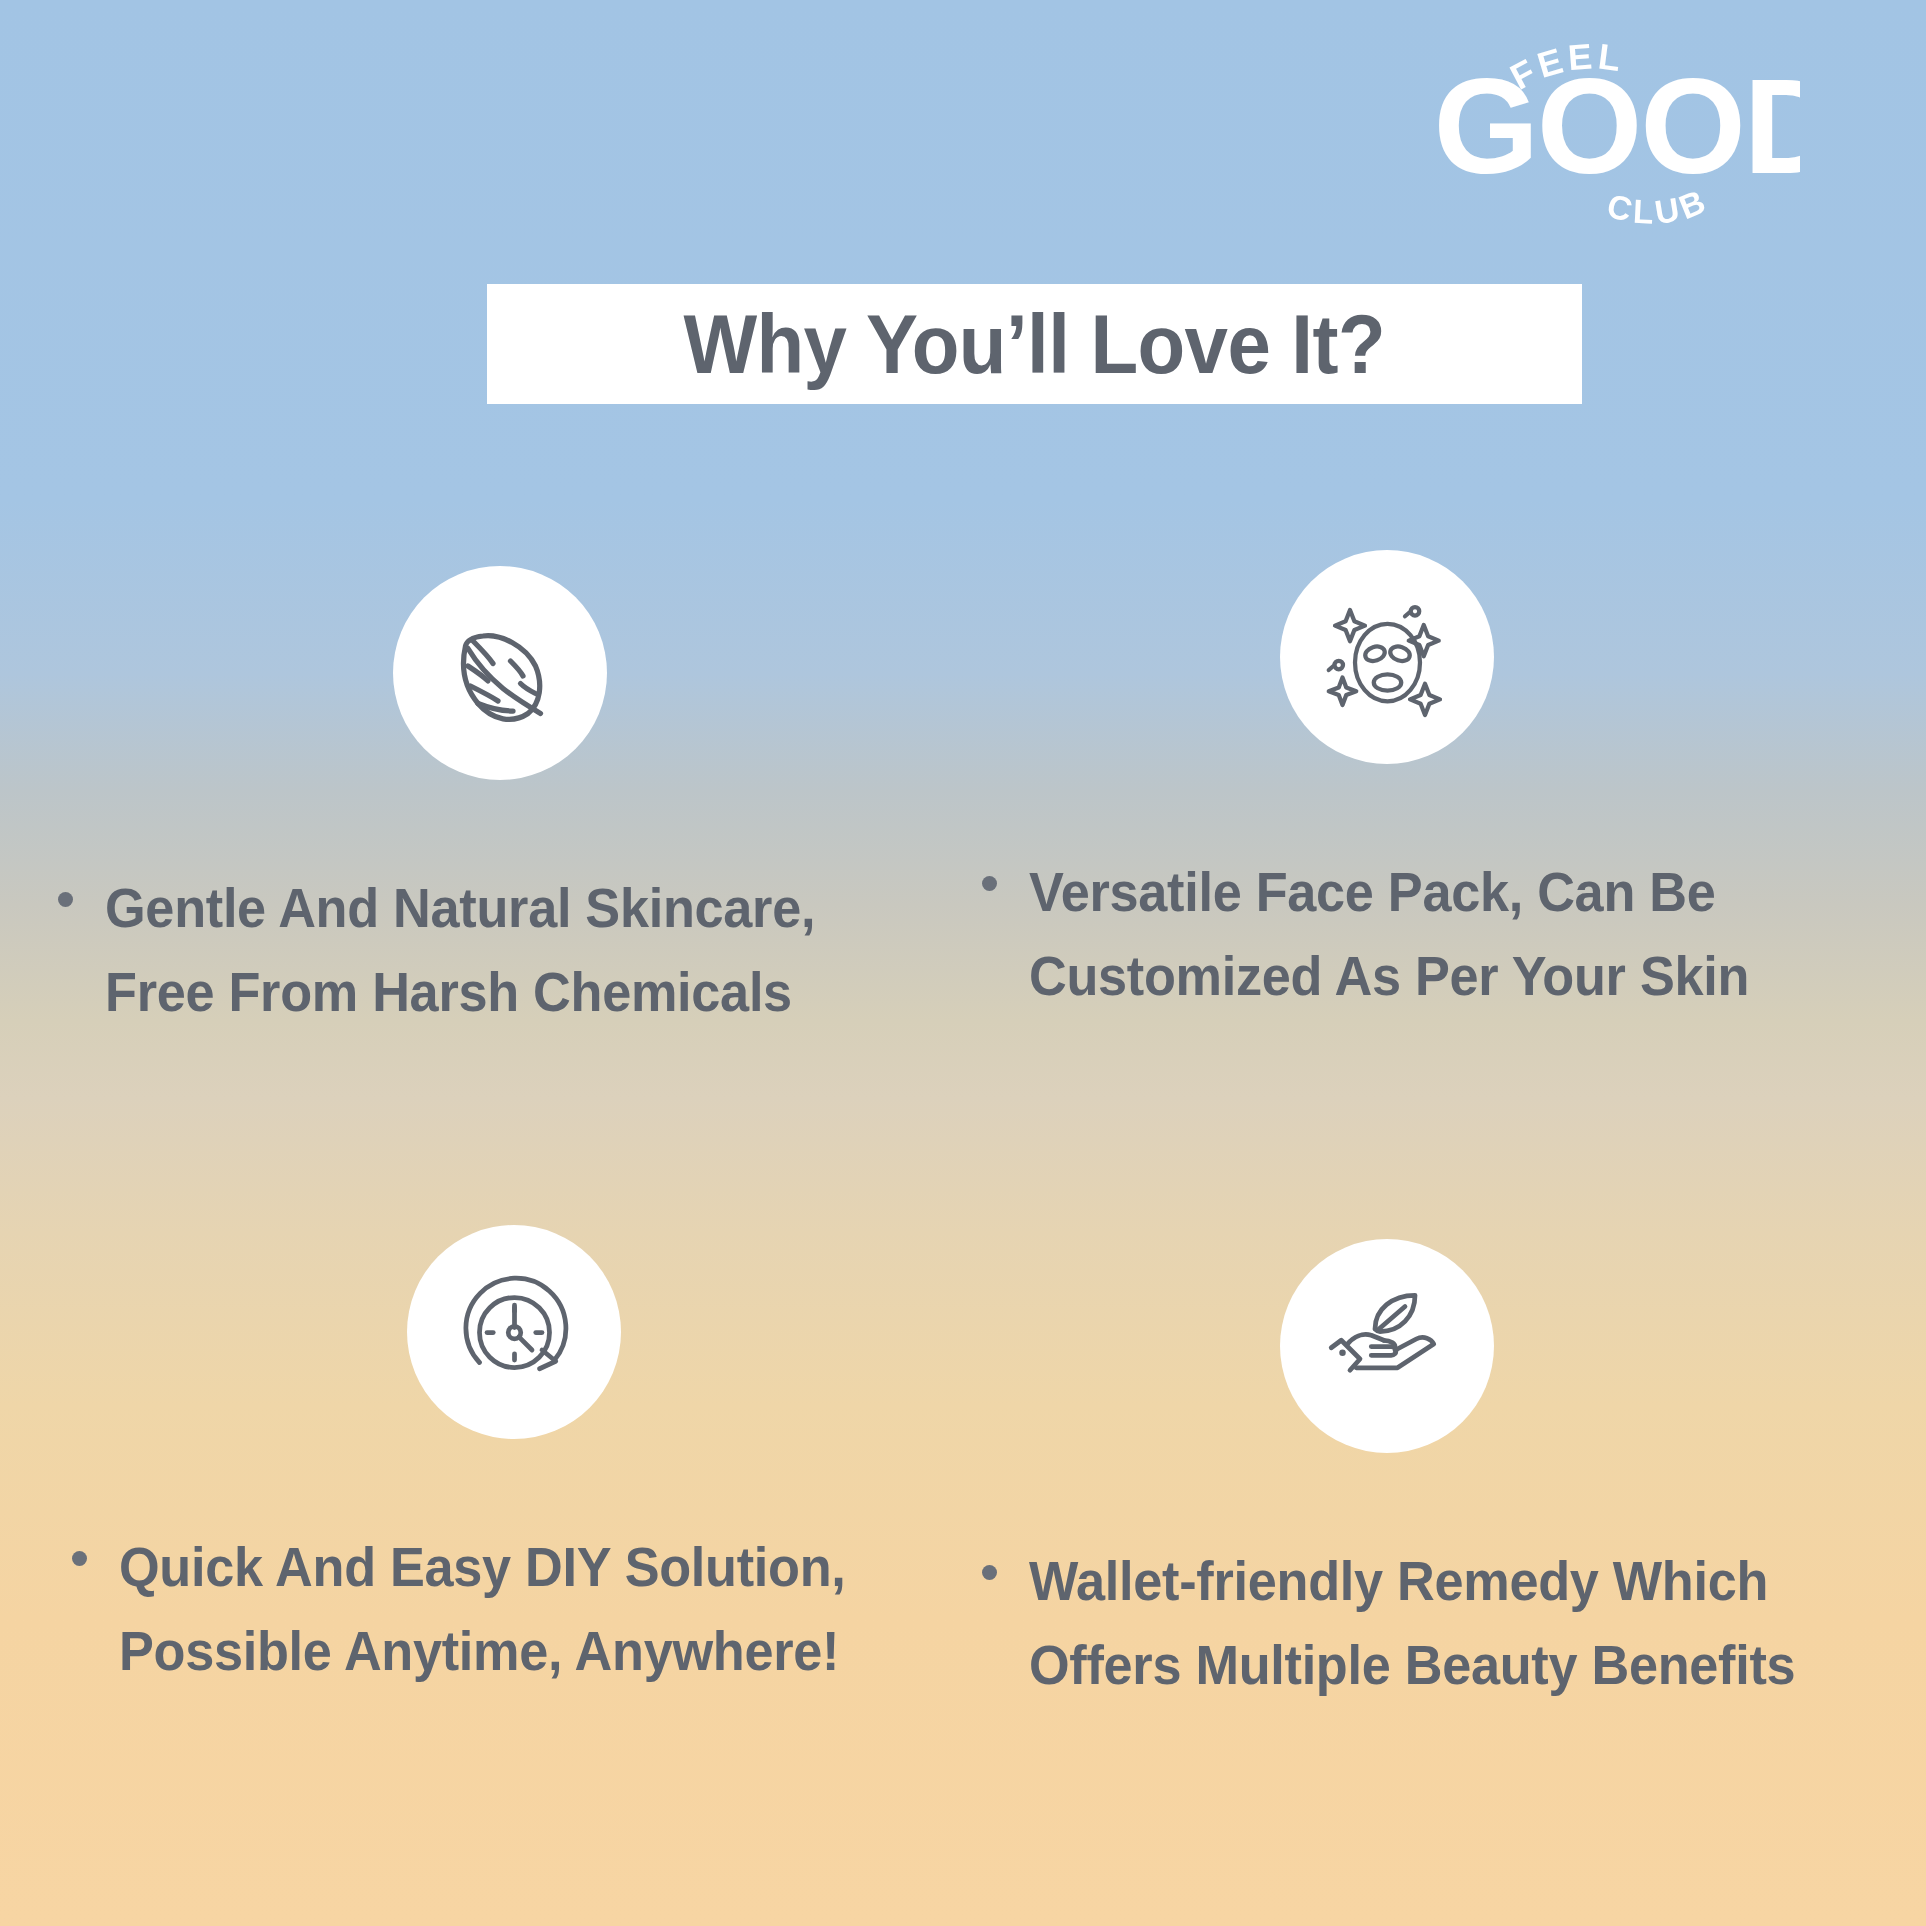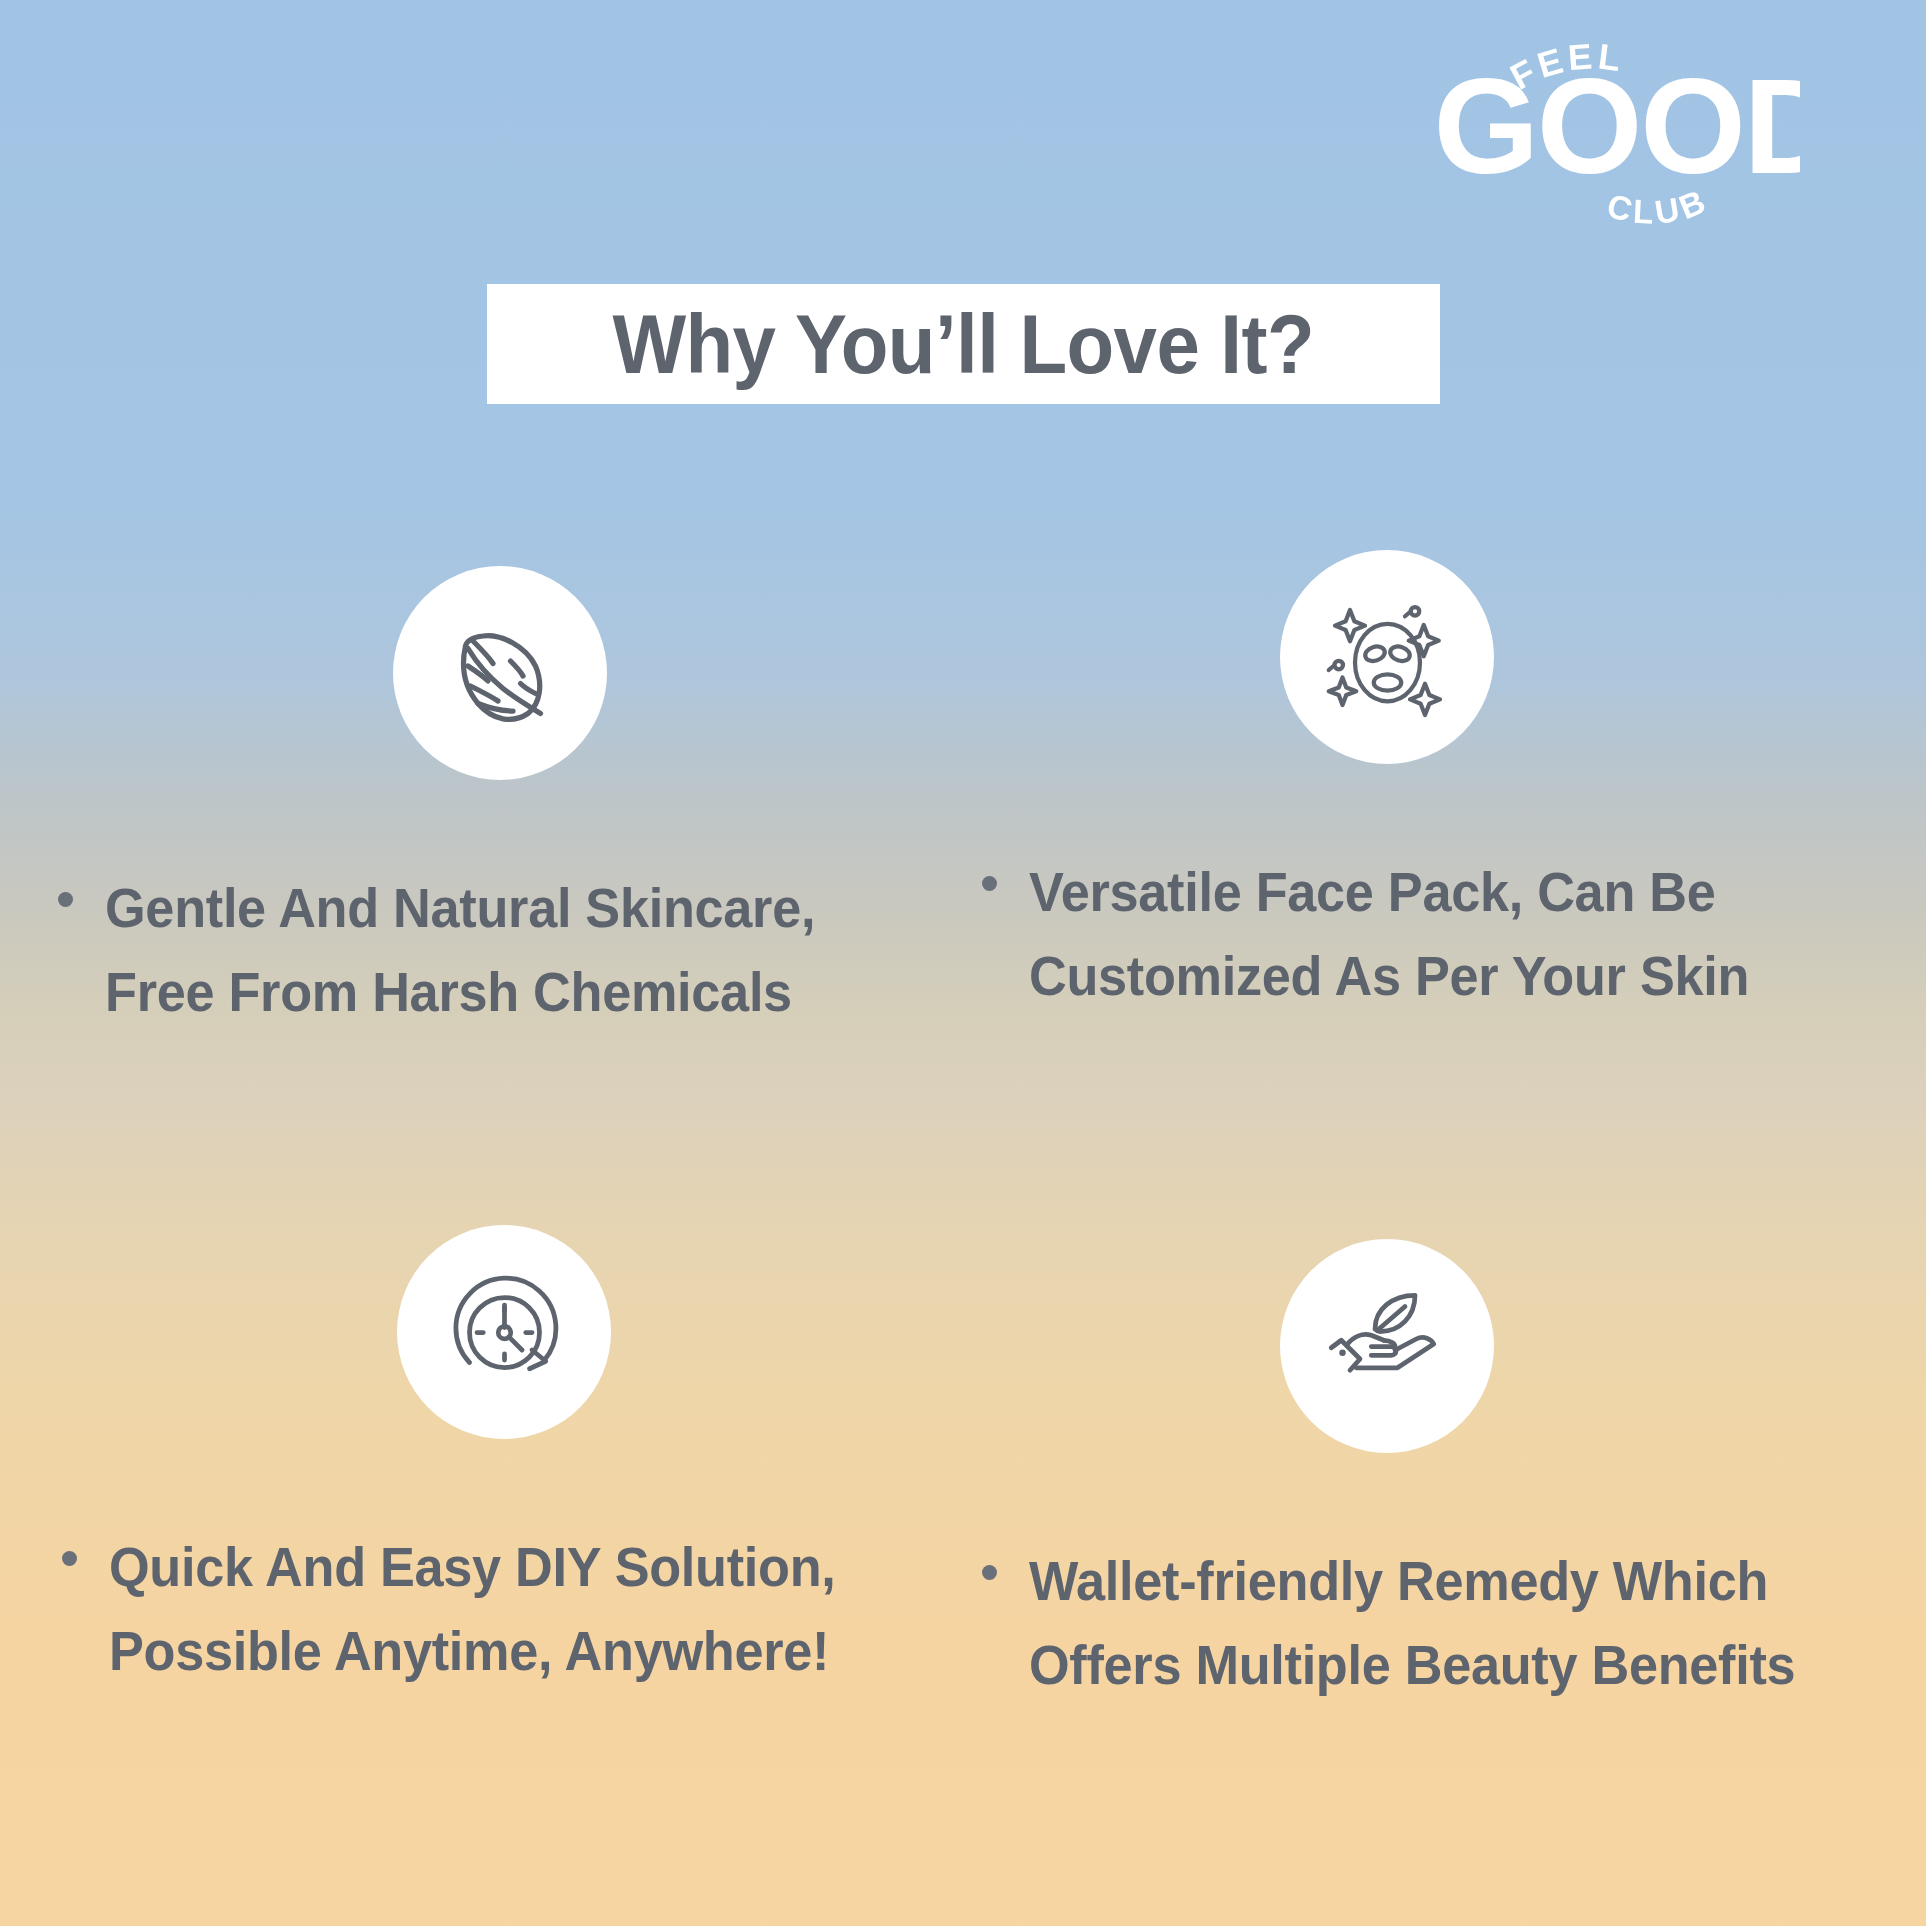--- a/index.html
+++ b/index.html
@@ -38,21 +38,21 @@
     width: 370px;
     height: 214px;
   }
   .logo svg { display: block; width: 100%; height: 100%; }
 
   
   .title-banner {
     position: absolute;
     left: 487px;
     top: 284px;
-    width: 953px;
+    width: 1095px;
     height: 120px;
     background: #ffffff;
     display: flex;
     align-items: center;
     justify-content: center;
   }
   .title-text {
     font-size: 83px;
     font-weight: 700;
     color: #5e646e;
@@ -103,21 +103,21 @@
     max-width: 867px;
   }
   .benefit-text .l2 { display: block; }
 
   
   .block {
     position: absolute;
   }
   .b-tl { left: 58px;  top: 566px;  }
   .b-tr { left: 982px; top: 550px;  }
-  .b-bl { left: 62px;  top: 1225px; }
+  .b-bl { left: 72px;  top: 1225px; }
   .b-br { left: 982px; top: 1239px; }
 
   .block .icon-circle { margin-left: 335px; }
   .b-tr .icon-circle, .b-br .icon-circle { margin-left: 298px; }
 </style>
 </head>
 <body>
 
 <div id="poster">
 

